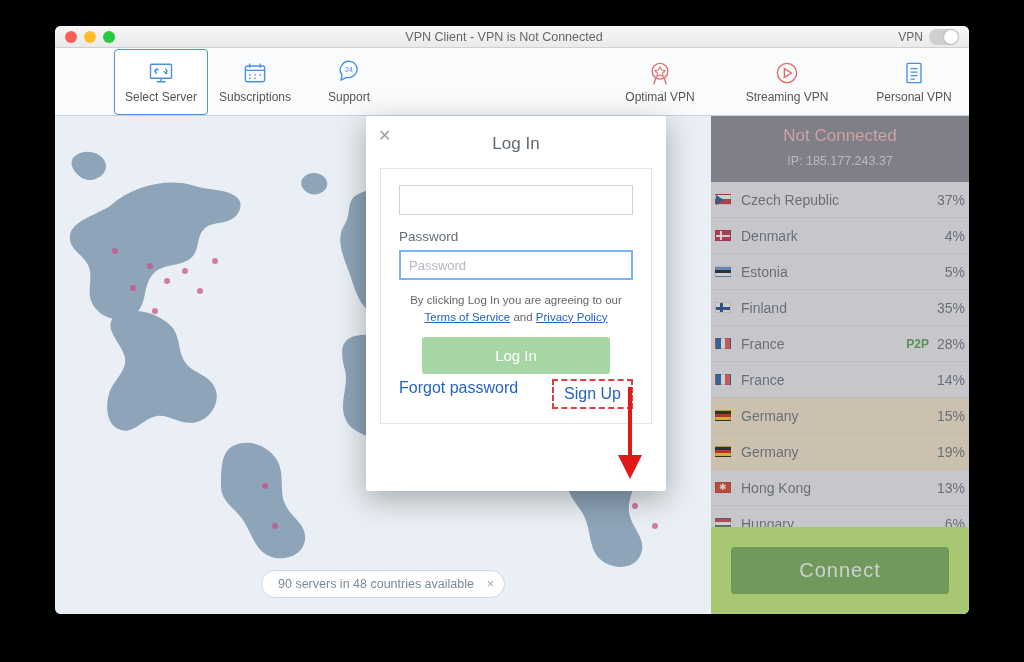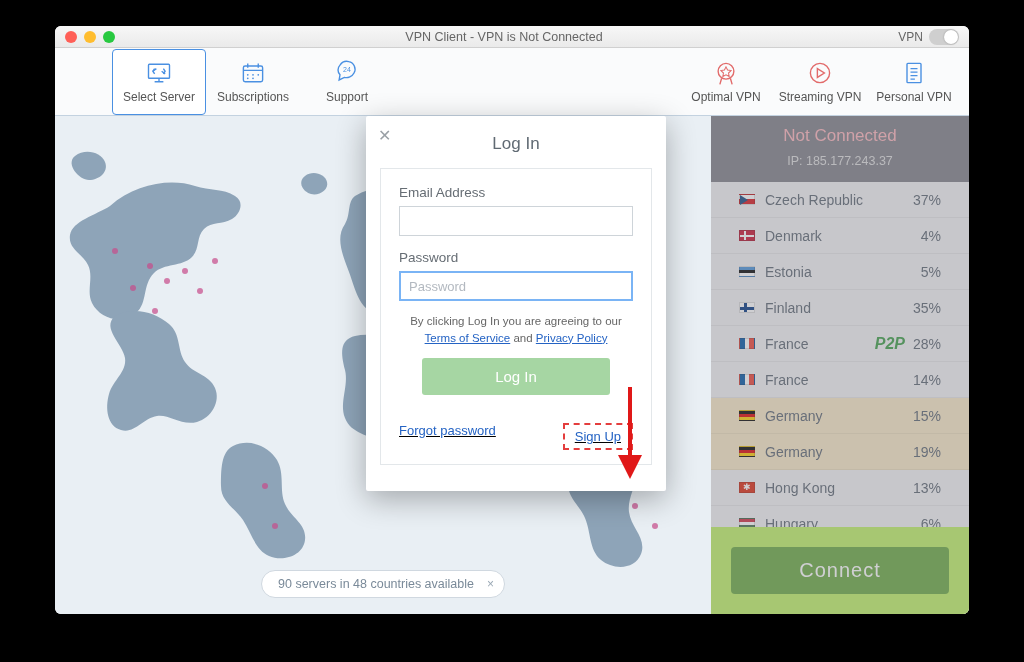--- a/index.html
+++ b/index.html
@@ -7,57 +7,57 @@
   .window { position:absolute; left:55px; top:26px; width:914px; height:588px; background:#fff; border-radius:6px; box-shadow:0 10px 40px rgba(0,0,0,.6); overflow:hidden; }
   .titlebar { height:22px; background:linear-gradient(#f7f7f7,#eaeaea); border-bottom:1px solid #d0d0d0; display:flex; align-items:center; position:relative; }
   .traffic { display:flex; gap:7px; padding-left:10px; }
   .dotbtn { width:12px; height:12px; border-radius:50%; }
   .dot-close { background:#ff5f57; } .dot-min { background:#ffbd2e; } .dot-max { background:#28c940; }
   .title { position:absolute; left:0; right:16px; text-align:center; font-size:12.5px; color:#666; pointer-events:none; }
   .vpnwrap { position:absolute; right:10px; display:flex; align-items:center; gap:6px; font-size:12px; color:#666;justify-content:flex-end;}
   .switch { width:30px; height:16px; background:#cfcfcf; border-radius:8px; position:relative; }
   .switch::after { content:''; position:absolute; width:14px; height:14px; background:#fff; border-radius:50%; top:1px; right:1px; box-shadow:0 0 2px rgba(0,0,0,.3);}
   .toolbar { height:68px; background:#fafbfc; border-bottom:1px solid #c3d2e0; display:flex; align-items:center; }
-  .tgroup-left { display:flex; padding-left:32px;margin-left:25px; }
-  .tgroup-right { display:flex; padding-right:8px; margin-left:auto; }
+  .tgroup-left { display:flex; padding-left:59px; }
+  .tgroup-right { display:flex; padding-right:8px; margin-left:auto;gap:33px; }
   .tbtn { width:94px; height:66px; display:flex; flex-direction:column; align-items:center; justify-content:center; gap:3px; font-size:12px; color:#555; }
   .tbtn.sel { border:1px solid #4a90e2; background:#fff; border-radius:4px; }
   .tbtn svg { width:28px; height:28px; }
   .content { position:relative; height:498px; display:flex; }
   .mapwrap { position:relative; flex:1; background:#e9eff4; overflow:hidden; }
   .mapwrap svg.worldmap { position:absolute; inset:0; }
   .serverpill { position:absolute; bottom:16px; left:50%; transform:translateX(-50%); background:#fff; border:1px solid #d0d8e0; border-radius:18px; padding:6px 30px 6px 16px; font-size:12.5px; color:#7a8a99; display:flex; align-items:center;justify-content:center; }
   .serverpill .x { position:absolute; right:10px; color:#9aa8b5; font-size:12px;}
   .sidebar { width:258px; background:#f3f3f4; position:relative; display:flex; flex-direction:column;}
   .sb-head { background:#7e7e86; color:#fff; text-align:center; padding:10px 0 14px; }
   .sb-status { font-size:17px; color:#ffb5bc; }
   .sb-ip { font-size:12.5px; color:#ddd; margin-top:8px;}
   .sb-list { flex:1; overflow:hidden; }
-  .sb-row { height:36px; display:flex; align-items:center; padding:0 28px; border-bottom:1px solid rgba(0,0,0,.06); font-size:14px; color:#5a6470; }
+  .sb-row { height:36px; display:flex; align-items:center; padding:0 4px; border-bottom:1px solid rgba(0,0,0,.06); font-size:14px; color:#5a6470; }
   .sb-row.hl { background:#fce4b0aa; }
   .flag { width:16px; height:11px; margin-right:10px; display:inline-block; background:#ccc; border:1px solid rgba(0,0,0,.15); position:relative; flex:none; }
   .pct { margin-left:auto; }
-  .p2p { font-size:16px; color:#3a9d45; margin-right:8px; font-weight:600;font-style:italic; }
+  .p2p { font-size:12px; color:#3a9d45; margin-right:8px; font-weight:600; }
   .sb-foot { background:#bef264; padding:20px; }
   .connect { background:#68a83f; color:#fff; font-size:20px; font-weight:300; letter-spacing:1px; text-align:center; padding:12px 0; border-radius:4px; }
   .sb-overlay { position:absolute; inset:0; background:rgba(130,130,138,.38); }
   
   .modal { position:absolute; left:311px; top:0; width:300px; height:375px; background:#fff; box-shadow:0 8px 30px rgba(0,0,0,.3); border-radius:2px; padding:14px 14px 0; }
   .m-close { position:absolute; left:12px; top:10px; font-size:16px; color:#9aa0a6; }
   .m-title { text-align:center; font-size:17px; color:#606a73; margin-top:4px; margin-bottom:14px; }
   .m-box { border:1px solid #e3e7ea; padding:16px 18px 14px; }
   .m-label { font-size:13.5px; color:#666d74; margin-bottom:6px; }
   .m-input { width:100%; height:30px; border:1px solid #ced4d9; padding:0 8px; font-size:13px; color:#555; background:#fff;}
   .m-input.focus { border:2px solid #7ab4f5; outline:none; }
   .m-input::placeholder{ color:#b3b9c0;}
   .m-gap { height:14px; }
   .m-terms { font-size:11.5px; color:#666; text-align:center; margin-top:12px; line-height:1.45;}
   .m-terms a { color:#2463c4; text-decoration:underline; }
   .m-login { background:#a6d6a3; color:#fff; text-align:center; padding:10px 0; font-size:15px; margin-top:12px; width:80%; margin-left:auto; margin-right:auto; border-radius:3px;}
-  .m-links { display:flex; justify-content:space-between; margin-top:28px; font-size:13px;text-decoration:underline; }
+  .m-links { display:flex; justify-content:space-between; margin-top:5px; font-size:16px; }
   .m-links a.fp { color:#2463c4; }
   .signupbox { border:2px dashed #e43d3d; padding:4px 10px; color:#2463c4; }
   .arrow { position:absolute; left:555px; top:263px; pointer-events:none;}
   
   .fl-cz { background:linear-gradient(#fff 50%, #d7141a 50%);} .fl-cz::after{content:'';position:absolute;left:0;top:0;border-top:5.5px solid transparent;border-bottom:5.5px solid transparent;border-left:8px solid #11457e;}
   .fl-dk { background:#c8102e;} .fl-dk::before{content:'';position:absolute;background:#fff;left:4px;top:0;width:2px;height:100%;} .fl-dk::after{content:'';position:absolute;background:#fff;left:0;top:4px;height:2px;width:100%;}
   .fl-ee { background:linear-gradient(#4891d9 33%, #000 33% 66%, #fff 66%); }
   .fl-fi { background:#fff;} .fl-fi::before{content:'';position:absolute;background:#003580;left:4px;top:0;width:3px;height:100%;} .fl-fi::after{content:'';position:absolute;background:#003580;left:0;top:4px;height:3px;width:100%;}
   .fl-fr { background:linear-gradient(90deg,#0055a4 33%,#fff 33% 66%,#ef4135 66%);}
   .fl-de { background:linear-gradient(#000 33%, #dd0000 33% 66%, #ffce00 66%);}
@@ -252,21 +252,20 @@
       <div class="sb-foot">
         <div class="connect">Connect</div>
       </div>
       <div class="sb-overlay"></div>
     </div>
 
     <div class="modal">
       <div class="m-close">✕</div>
       <div class="m-title">Log In</div>
       <div class="m-box">
-        <div class="m-label">Email Address</div>
         <input class="m-input" style="">
         <div class="m-gap"></div>
         <div class="m-label">Password</div>
         <input class="m-input focus" type="password" placeholder="Password" style="">
         <div class="m-terms">
           <span>By clicking Log In you are agreeing to our</span>
           <a>Terms of Service</a>
           <span>and</span>
           <a>Privacy Policy</a>
         </div>

